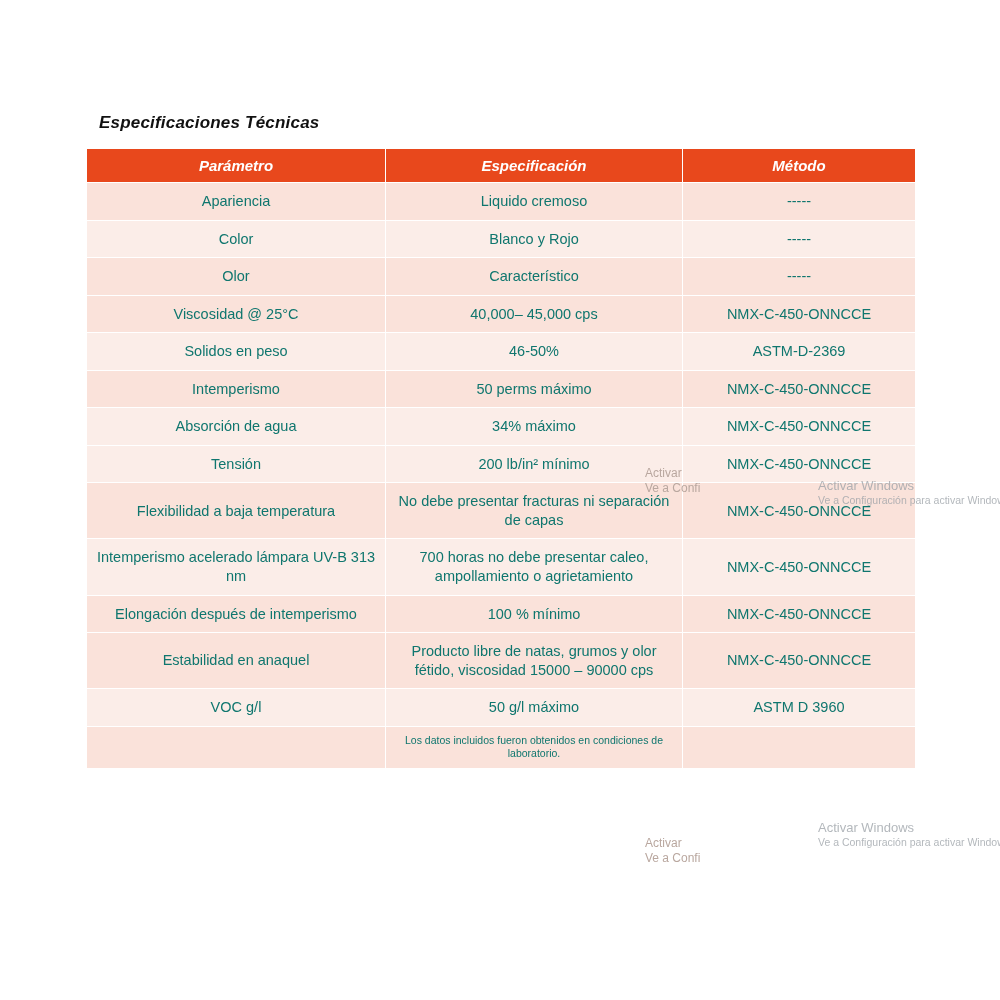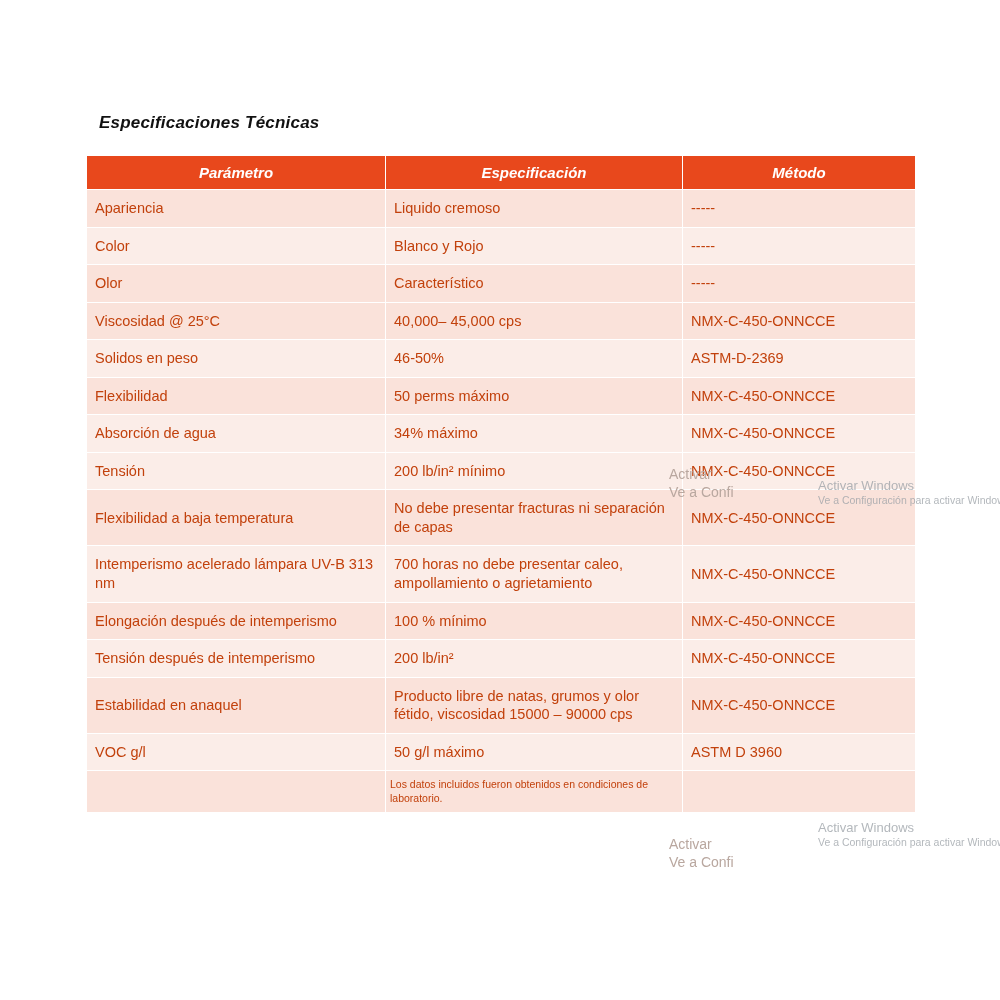--- a/index.html
+++ b/index.html
@@ -24,21 +24,21 @@
     font-size: 17px;
     font-weight: bold;
     font-style: italic;
     color: #111111;
     letter-spacing: 0.2px;
     text-align: right;
   }
   #spec-table {
     position: absolute;
     left: 86px;
-    top: 155px;
+    top: 148px;
     width: 829px;
     border-collapse: collapse;
     table-layout: fixed;
   }
   #spec-table col.c1 { width: 299px; }
   #spec-table col.c2 { width: 297px; }
   #spec-table col.c3 { width: 233px; }
 
   #spec-table thead th {
     background: #E8481C;
@@ -46,22 +46,22 @@
     font-size: 15px;
     font-weight: bold;
     font-style: italic;
     text-align: center;
     padding: 8px 4px;
     border: 1px solid #ffffff;
     height: 16px;
   }
   #spec-table tbody td {
     font-size: 14.5px;
-    color: #c2410c;
-    text-align: left;
+    color: #0f766e;
+    text-align: center;
     padding: 9px 8px;
     border: 1px solid #ffffff;
     line-height: 1.28;
     vertical-align: middle;
   }
   #spec-table tbody tr.odd td  { background: #FAE2DA; }
   #spec-table tbody tr.even td { background: #FBEDE8; }
 
   #footnote-row td {
     font-size: 10.5px !important;
@@ -88,25 +88,24 @@
   .watermark .wm-sub {
     font-size: 10.5px;
     line-height: 1.25;
     white-space: nowrap;
   }
   .wm-a { left: 818px; top: 478px; }
   .wm-b { left: 818px; top: 820px; }
   .wm-small {
     position: absolute;
     color: #b9a79f;
-    font-size: 14px;
+    font-size: 12px;
     line-height: 1.25;
     pointer-events: none;
     user-select: none;
-    margin-left: 24px;
   }
   .wm-s1 { left: 645px; top: 466px; }
   .wm-s2 { left: 645px; top: 836px; }
 </style>
 </head>
 <body>
 
 <div id="page">
 
   <div id="doc-title">Especificaciones Técnicas</div>
@@ -144,21 +143,21 @@
         <td>Viscosidad @ 25°C</td>
         <td>40,000– 45,000 cps</td>
         <td>NMX-C-450-ONNCCE</td>
       </tr>
       <tr class="even">
         <td>Solidos en peso</td>
         <td>46-50%</td>
         <td>ASTM-D-2369</td>
       </tr>
       <tr class="odd">
-        <td>Flexibilidad</td>
+        <td>Intemperismo</td>
         <td>50 perms máximo</td>
         <td>NMX-C-450-ONNCCE</td>
       </tr>
       <tr class="even">
         <td>Absorción de agua</td>
         <td>34% máximo</td>
         <td>NMX-C-450-ONNCCE</td>
       </tr>
       <tr class="even">
         <td>Tensión</td>
@@ -171,25 +170,20 @@
         <td>NMX-C-450-ONNCCE</td>
       </tr>
       <tr class="even">
         <td>Intemperismo acelerado lámpara UV-B 313 nm</td>
         <td>700 horas no debe presentar caleo, ampollamiento o agrietamiento</td>
         <td>NMX-C-450-ONNCCE</td>
       </tr>
       <tr class="odd">
         <td>Elongación después de intemperismo</td>
         <td>100 % mínimo</td>
-        <td>NMX-C-450-ONNCCE</td>
-      </tr>
-      <tr class="even">
-        <td>Tensión después de intemperismo</td>
-        <td>200 lb/in²</td>
         <td>NMX-C-450-ONNCCE</td>
       </tr>
       <tr class="odd">
         <td>Estabilidad en anaquel</td>
         <td>Producto libre de natas, grumos y olor fétido, viscosidad 15000 – 90000 cps</td>
         <td>NMX-C-450-ONNCCE</td>
       </tr>
       <tr class="even">
         <td>VOC g/l</td>
         <td>50 g/l máximo</td>

